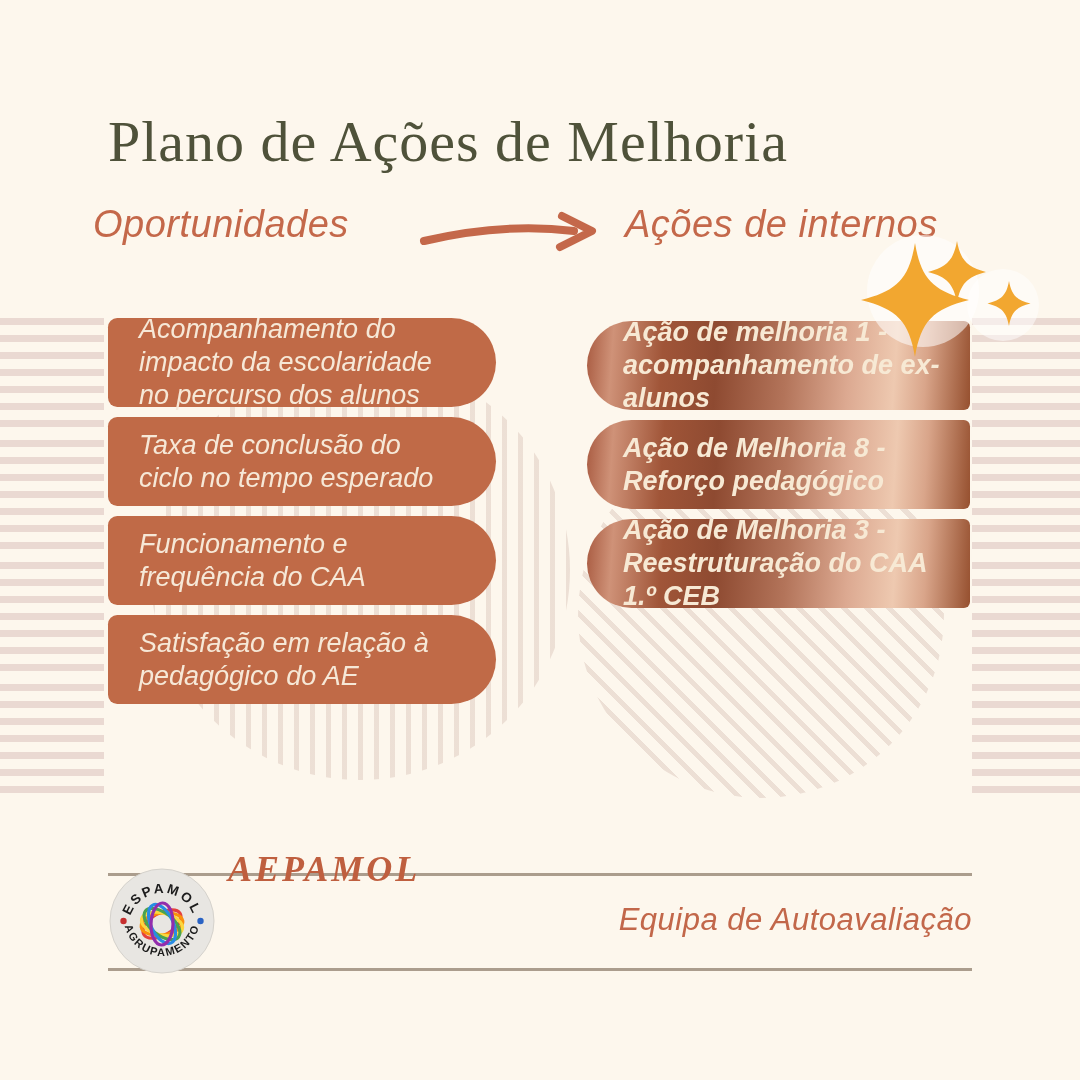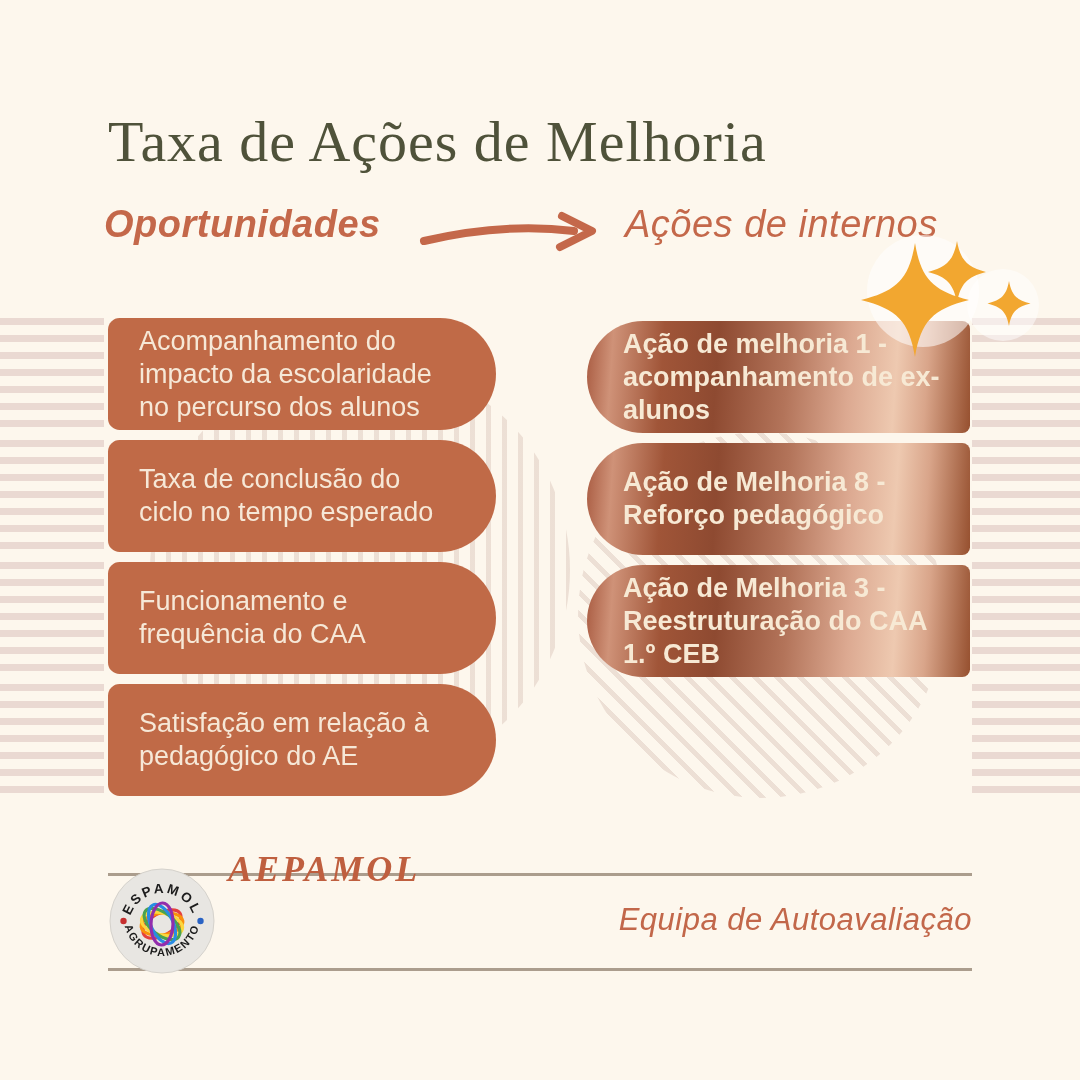--- a/index.html
+++ b/index.html
@@ -42,37 +42,37 @@
     position:absolute; left:108px; top:108px; z-index:2;
     font-family:"Liberation Serif", serif;
     font-size:58px; font-weight:500; color:#4f523a; letter-spacing:1px;
     white-space:nowrap;
   }
   .subhead {
     position:absolute; top:203px; z-index:2;
     font-size:38px; font-style:italic; color:#c4684a;
     white-space:nowrap; letter-spacing:.5px;
   }
-  .subhead.left  { left:104px;font-weight:bold; }
+  .subhead.left  { left:93px; }
   .subhead.right { left:625px; }
   .arrow-wrap { position:absolute; left:416px; top:208px; z-index:2; }
 
   
   .sparkles { position:absolute; left:843px; top:233px; z-index:4; }
 
   
   .col {
     position:absolute; top:318px; z-index:2;
     display:flex; flex-direction:column; gap:10px;
   }
   .col.left  { left:108px; width:388px; }
   .col.right { left:587px; width:383px; top:321px;justify-content:center; }
   .card {
-    height:112px; display:flex; align-items:center;
-    font-size:27px; line-height:33px;
+    height:89px; display:flex; align-items:center;
+    font-style:italic; font-size:27px; line-height:33px;
   }
   .card.opportunity {
     background:#c06a47; color:#f6e8d7;
     border-radius:12px 58px 58px 12px;
     padding:0 44px 0 31px;
   }
   .card.action {
     background:linear-gradient(94deg,
       #a85a40 0%, #cf9278 7%, #a05538 20%, #8e4a31 34%,
       #b3745a 52%, #dca991 68%, #eec9b0 80%, #d9a58a 88%, #96502f 100%);
@@ -111,21 +111,21 @@
   <div class="stripe-band stripe-left row-c"></div>
   <div class="stripe-band stripe-left row-d"></div>
   <div class="stripe-band stripe-right row-a"></div>
   <div class="stripe-band stripe-right row-b"></div>
   <div class="stripe-band stripe-right row-c"></div>
   <div class="stripe-band stripe-right row-d"></div>
 
   <div class="deco-circle vert"></div>
   <div class="deco-circle diag"></div>
 
-  <h1 class="title">Taxa de Ações de Melhoria</h1>
+  <h1 class="title">Plano de Ações de Melhoria</h1>
   <div class="subhead left">Oportunidades</div>
   <div class="subhead right">Ações de internos</div>
 
   <div class="arrow-wrap">
     <svg width="190" height="48" viewBox="0 0 190 48">
       <path d="M8 33 C 55 22, 108 17, 158 23" fill="none" stroke="#c4684a" stroke-width="8" stroke-linecap="round"></path>
       <path d="M146 8 L 176 23 L 144 39" fill="none" stroke="#c4684a" stroke-width="8" stroke-linecap="round" stroke-linejoin="round"></path>
     </svg>
   </div>
 

